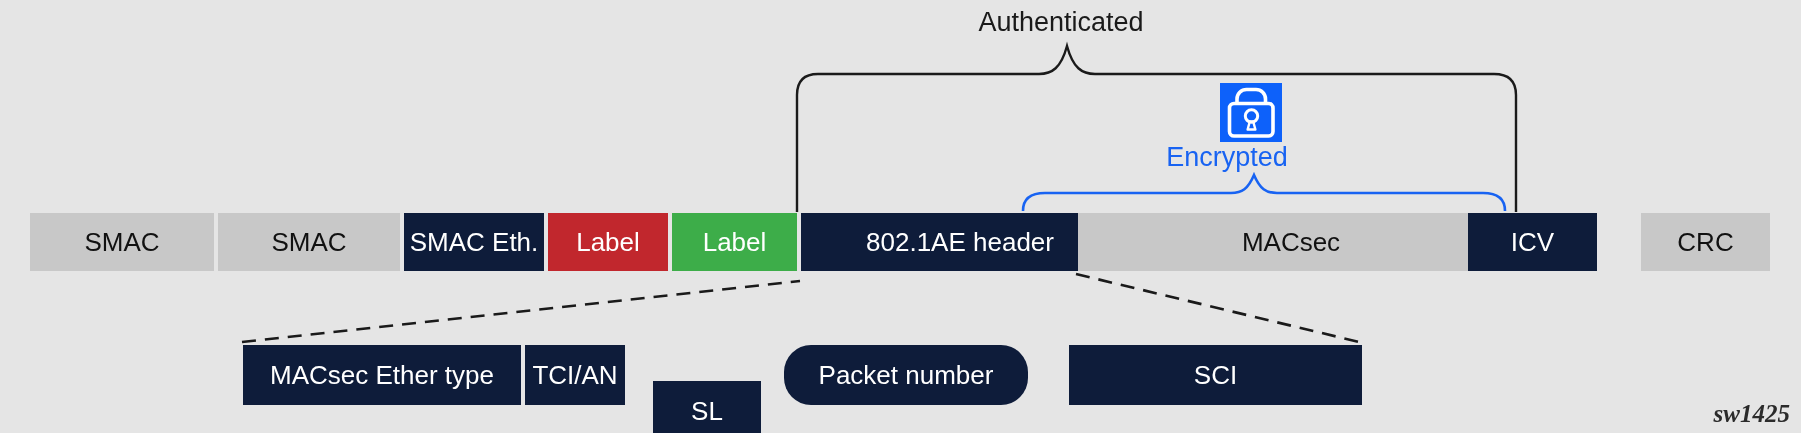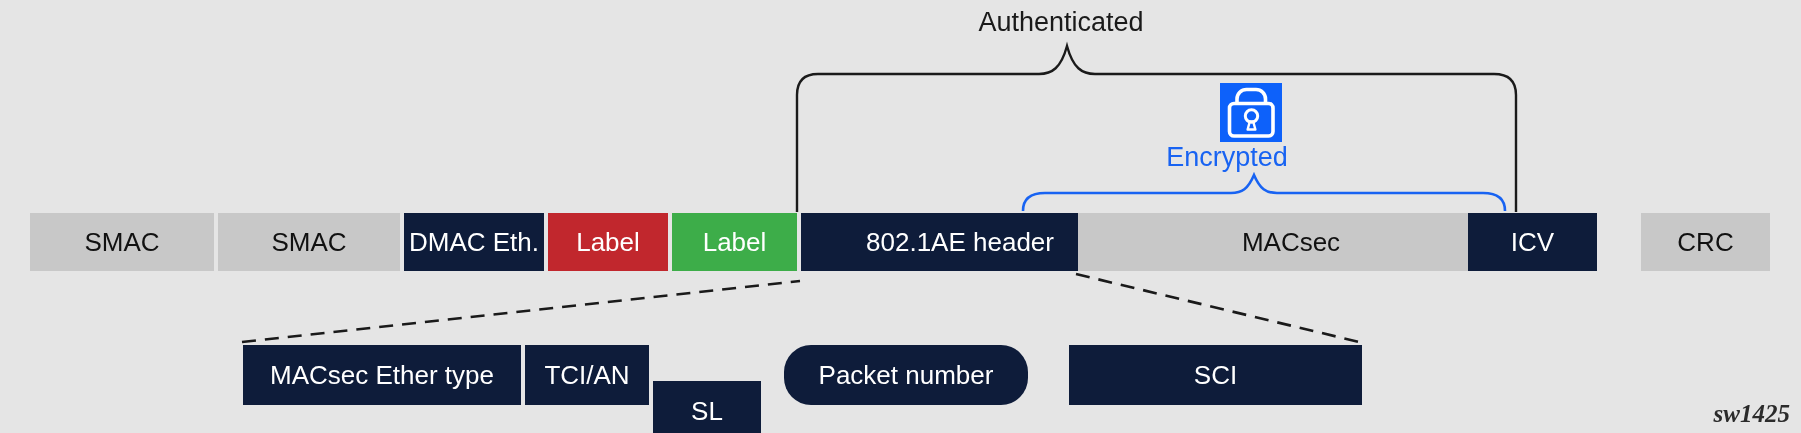--- a/index.html
+++ b/index.html
@@ -25,21 +25,21 @@
   #main-row .box:nth-child(2){left:218px;width:182px;}
   #main-row .box:nth-child(3){left:404px;width:140px;}
   #main-row .box:nth-child(4){left:548px;width:120px;}
   #main-row .box:nth-child(5){left:672px;width:125px;}
   #main-row .box:nth-child(6){left:801px;width:318px;}
   #main-row .box:nth-child(7){left:1078px;width:426px;}
   #main-row .box:nth-child(8){left:1468px;width:129px;}
   #main-row .box:nth-child(9){left:1641px;width:129px;}
   
   #sub-row .box:nth-child(1){left:243px;width:278px;}
-  #sub-row .box:nth-child(2){left:525px;width:124px;}
+  #sub-row .box:nth-child(2){left:525px;width:100px;}
   #sub-row .box:nth-child(3){left:653px;width:108px;margin-top:36px;}
   #sub-row .box:nth-child(4){left:784px;width:244px;border-radius:27px;}
   #sub-row .box:nth-child(5){left:1069px;width:293px;}
   
   .label-authenticated{
     position:absolute;left:911px;top:7px;width:300px;text-align:center;
     font-size:27px;color:#1a1a1a;
   }
   .label-encrypted{
     position:absolute;left:1107px;top:142px;width:240px;text-align:center;
@@ -81,21 +81,21 @@
     </g>
   </svg>
 
   <div class="label-authenticated">Authenticated</div>
   <div class="label-encrypted">Encrypted</div>
   <div class="watermark">sw1425</div>
 
   <div id="main-row" class="row">
       <div class="box c-gray">SMAC</div>
       <div class="box c-gray">SMAC</div>
-      <div class="box c-navy">DMAC Eth.</div>
+      <div class="box c-navy">SMAC Eth.</div>
       <div class="box c-red">Label</div>
       <div class="box c-green">Label</div>
       <div class="box c-navy">802.1AE header</div>
       <div class="box c-gray">MACsec</div>
       <div class="box c-navy">ICV</div>
       <div class="box c-gray">CRC</div>
     </div>
   <div id="sub-row" class="row">
       <div class="box c-navy">MACsec Ether type</div>
       <div class="box c-navy">TCI/AN</div>

